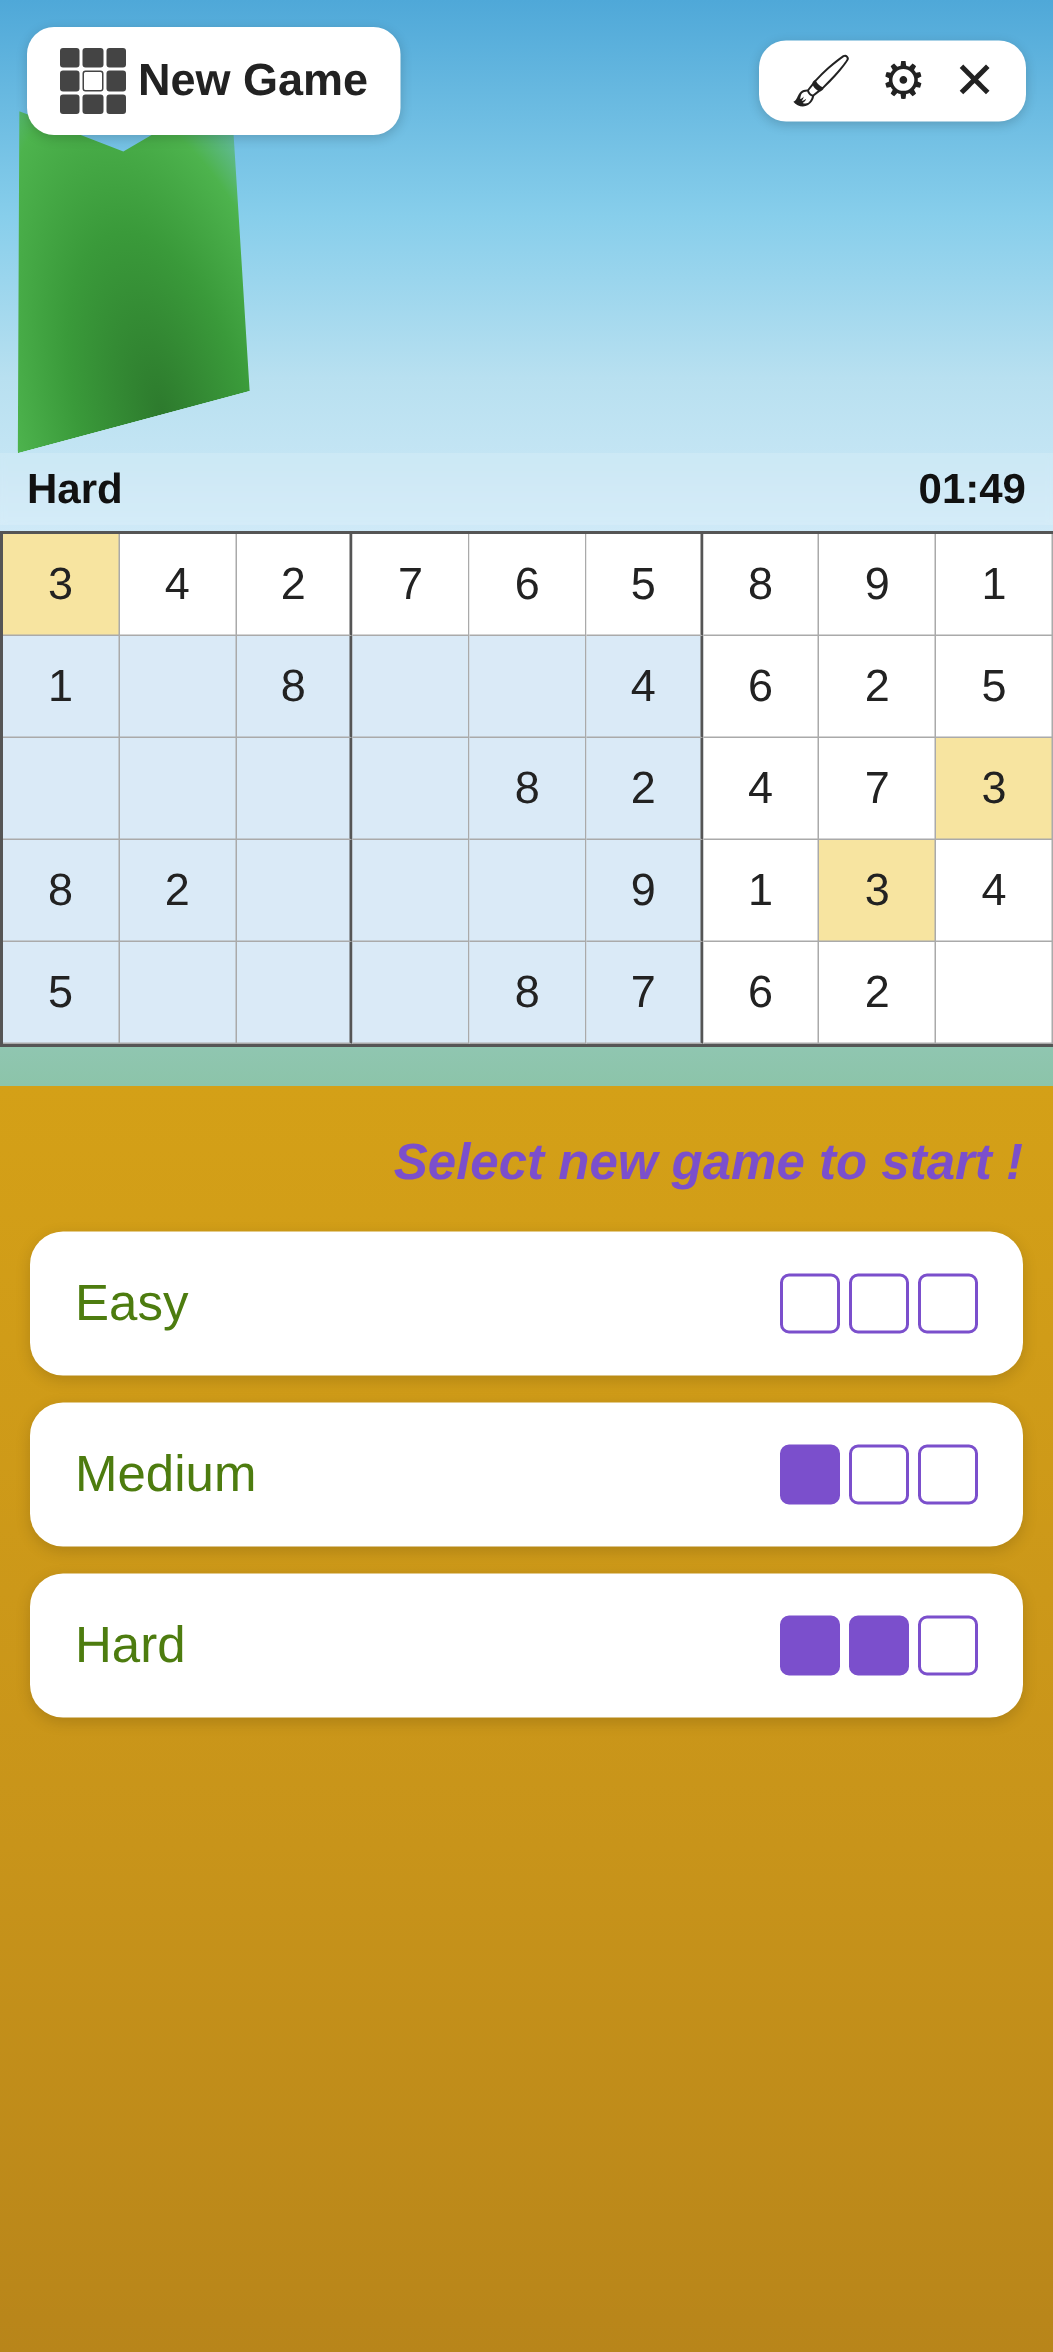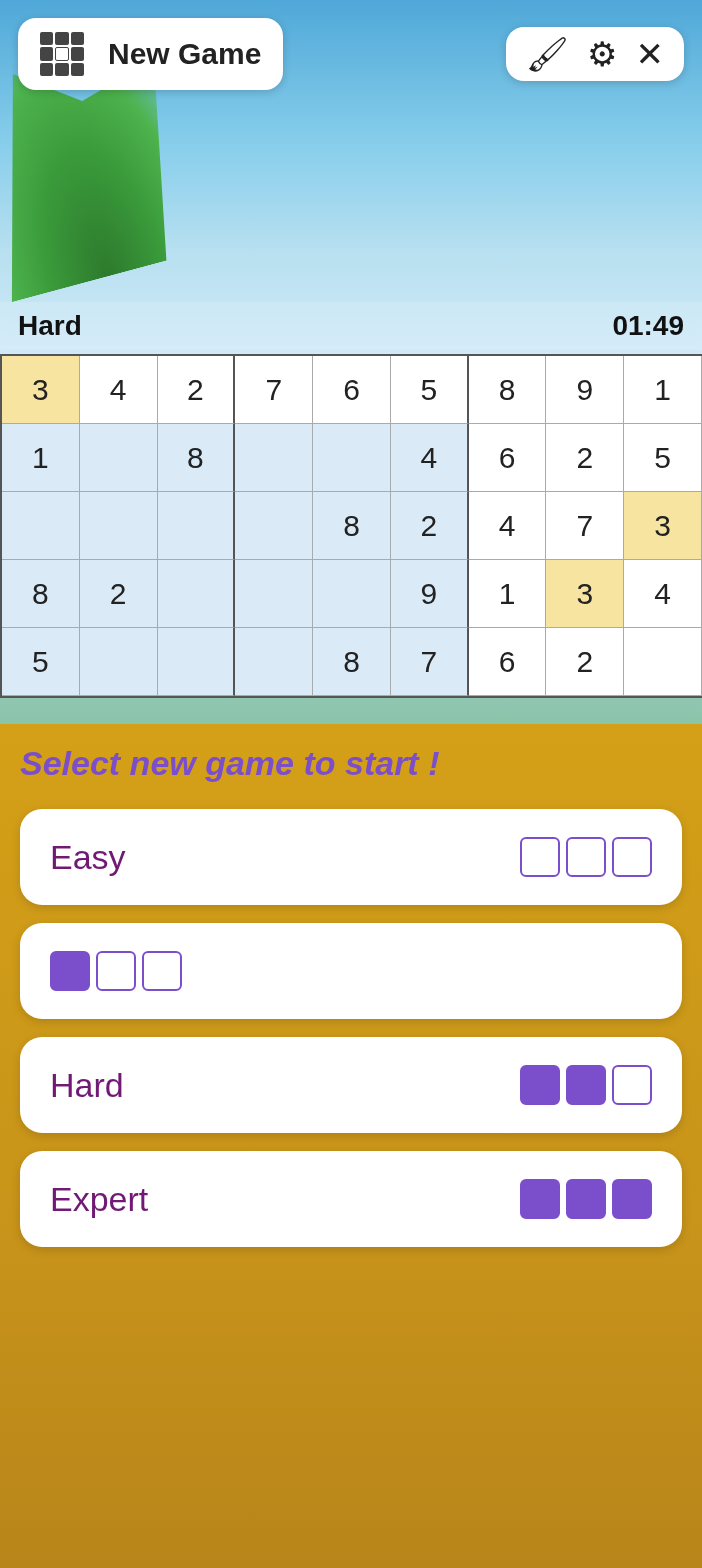--- a/index.html
+++ b/index.html
@@ -52,21 +52,21 @@
       display: flex;
       justify-content: space-between;
       align-items: center;
       padding: 0 18px;
       z-index: 10;
     }
 
     .new-game-btn {
       display: flex;
       align-items: center;
-      gap: 24px;
+      gap: 8px;
       background: white;
       border: none;
       border-radius: 18px;
       padding: 14px 22px;
       cursor: pointer;
       box-shadow: 0 2px 8px rgba(0,0,0,0.18);
     }
 
     .grid-icon {
       width: 44px;
@@ -164,22 +164,22 @@
     
     .overlay-panel {
       position: absolute;
       top: 724px;
       left: 0; right: 0;
       bottom: 0;
       background: linear-gradient(180deg, #D4A017 0%, #C8941A 60%, #B8851A 100%);
       z-index: 20;
       display: flex;
       flex-direction: column;
-      align-items: flex-start;
-      padding: 20px 20px 20px;
+      align-items: flex-end;
+      padding: 32px 20px 20px;
       gap: 18px;
     }
 
     .select-text {
       font-size: 34px;
       color: #7B4FCC;
       font-style: italic;
       font-weight: 600;
       text-align: center;
       margin-bottom: 8px;
@@ -194,21 +194,21 @@
       display: flex;
       align-items: center;
       justify-content: space-between;
       cursor: pointer;
       box-shadow: 0 3px 10px rgba(0,0,0,0.15);
     }
 
     .difficulty-label {
       font-size: 34px;
       font-weight: 400;
-      color: #701a75;
+      color: #4d7c0f;
     }
 
     .difficulty-dots {
       display: flex;
       gap: 6px;
       align-items: center;
     }
 
     .dot {
       width: 40px;
@@ -323,37 +323,30 @@
   <button class="difficulty-btn">
     <span class="difficulty-label">Easy</span>
     <div class="difficulty-dots">
       <div class="dot empty"></div>
       <div class="dot empty"></div>
       <div class="dot empty"></div>
     </div>
   </button>
 
   <button class="difficulty-btn">
+    <span class="difficulty-label">Medium</span>
     <div class="difficulty-dots">
       <div class="dot filled"></div>
       <div class="dot empty"></div>
       <div class="dot empty"></div>
     </div>
   </button>
 
   <button class="difficulty-btn">
     <span class="difficulty-label">Hard</span>
     <div class="difficulty-dots">
       <div class="dot filled"></div>
       <div class="dot filled"></div>
       <div class="dot empty"></div>
     </div>
   </button>
 
-  <button class="difficulty-btn">
-    <span class="difficulty-label">Expert</span>
-    <div class="difficulty-dots">
-      <div class="dot filled"></div>
-      <div class="dot filled"></div>
-      <div class="dot filled"></div>
-    </div>
-  </button>
 </div>
 
 </body></html>

